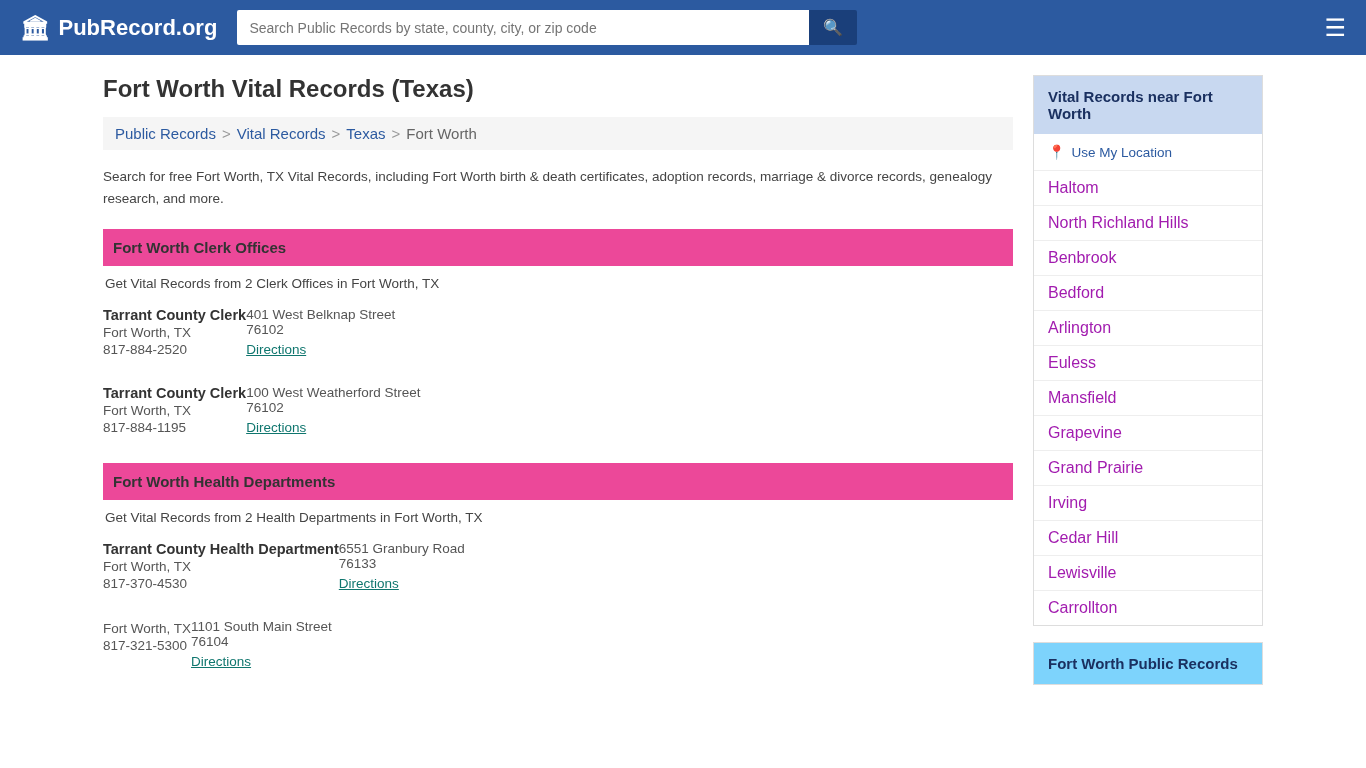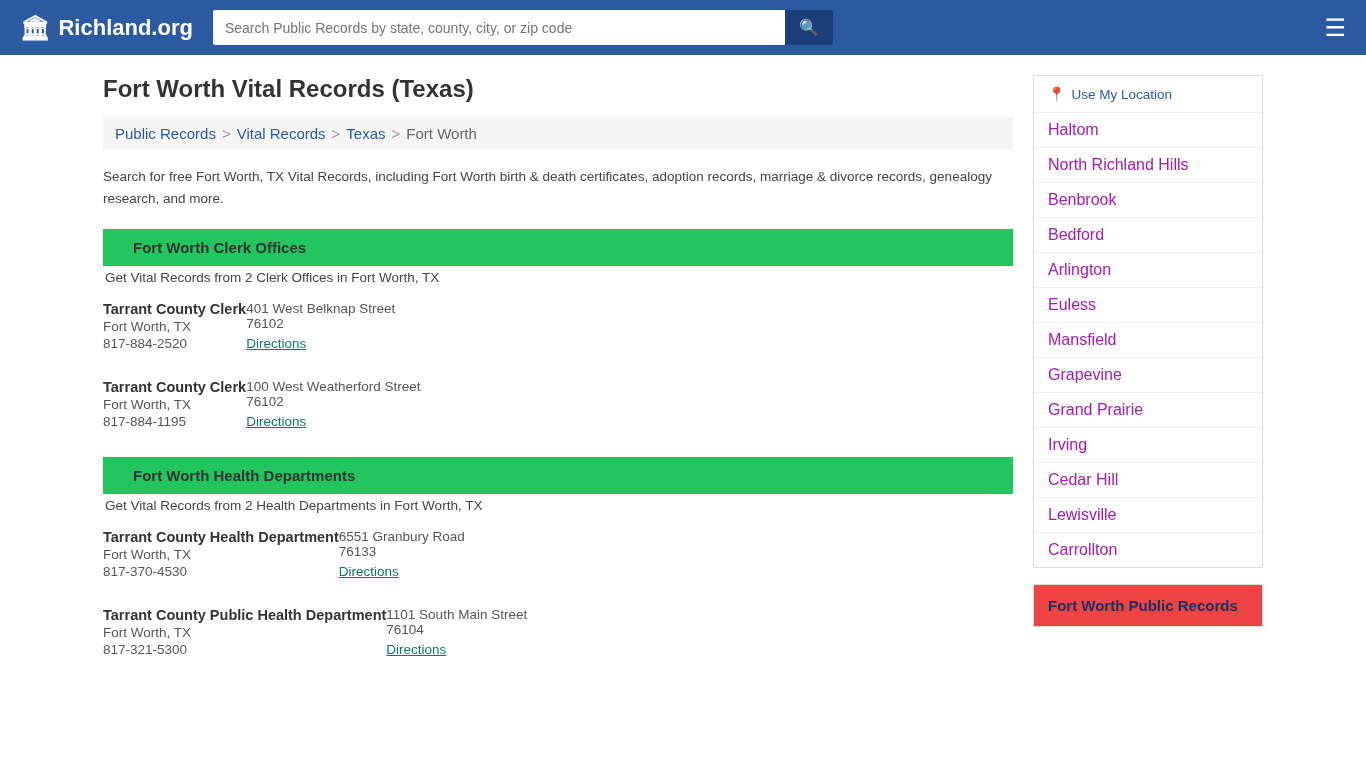--- a/index.html
+++ b/index.html
@@ -99,26 +99,26 @@
     
     .description {
       font-size: 13.5px;
       color: #444;
       line-height: 1.6;
       margin-bottom: 20px;
     }
 
     
     .section-header {
-      background: #22c55e;
-      padding: 10px 30px;
+      background: #ec4899;
+      padding: 10px 10px;
       font-size: 15px;
       font-weight: bold;
       color: #333;
-      margin-bottom: 4px;
+      margin-bottom: 10px;
     }
 
     
     .section-desc {
       font-size: 13.5px;
       color: #444;
       margin-bottom: 16px;
       padding: 0 2px;
     }
 
@@ -205,34 +205,34 @@
       color: #2c5aa0;
       cursor: pointer;
       border-bottom: 1px solid #eee;
     }
     .location-dot {
       color: #555;
       font-size: 14px;
     }
 
     .sidebar-title2 {
-      background: #ef4444;
+      background: #7dd3fc;
       padding: 12px 14px;
       font-size: 15px;
       font-weight: bold;
       color: #1a3060;
     }
   </style>
 </head>
 <body>
 
 <header class="header">
   <a class="logo" href="#">
     <span class="logo-icon">🏛</span>
-    <span>Richland.org</span>
+    <span>PubRecord.org</span>
   </a>
   <div class="search-bar">
     <input type="text" placeholder="Search Public Records by state, county, city, or zip code" style="">
     <button>🔍</button>
   </div>
   <div class="hamburger">☰</div>
 </header>
 
 <div class="container">
 
@@ -299,37 +299,37 @@
           <div class="record-address">6551 Granbury Road</div>
           <div class="record-zip">76133</div>
           <a class="directions-link" href="#">Directions</a>
         </div>
       </div>
     </div>
 
     <div class="record-entry">
       <div class="record-entry-inner">
         <div class="record-left">
-          <div class="record-name">Tarrant County Public Health Department</div>
           <div class="record-city">Fort Worth, TX</div>
           <div class="record-phone">817-321-5300</div>
         </div>
         <div class="record-right">
           <div class="record-address">1101 South Main Street</div>
           <div class="record-zip">76104</div>
           <a class="directions-link" href="#">Directions</a>
         </div>
       </div>
     </div>
 
   </div>
 
   <div class="sidebar">
 
     <div class="sidebar-box">
+      <div class="sidebar-title">Vital Records near Fort Worth</div>
       <div class="use-location">
         <span class="location-dot">📍</span>
         <span>Use My Location</span>
       </div>
       <ul class="sidebar-list">
         <li>
             <a href="#">Haltom</a>
           </li>
         <li>
             <a href="#">North Richland Hills</a>

